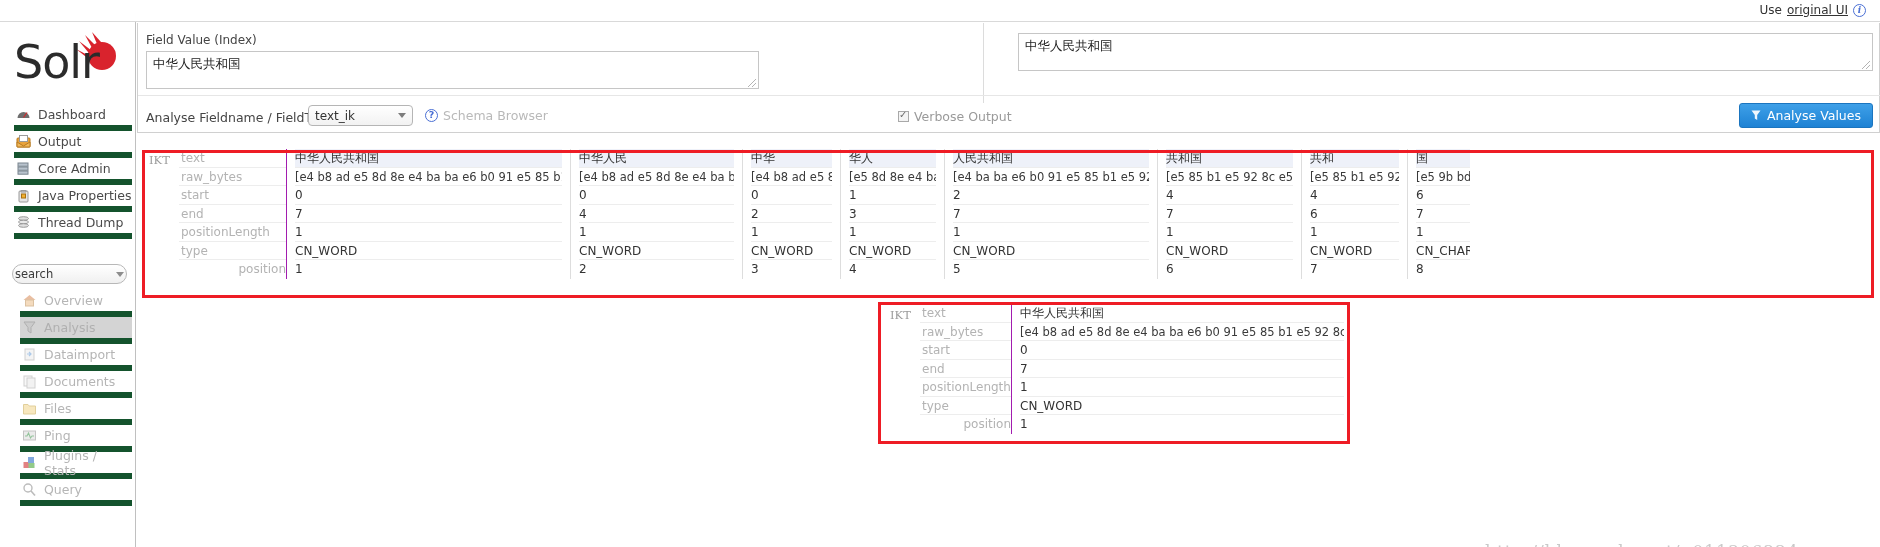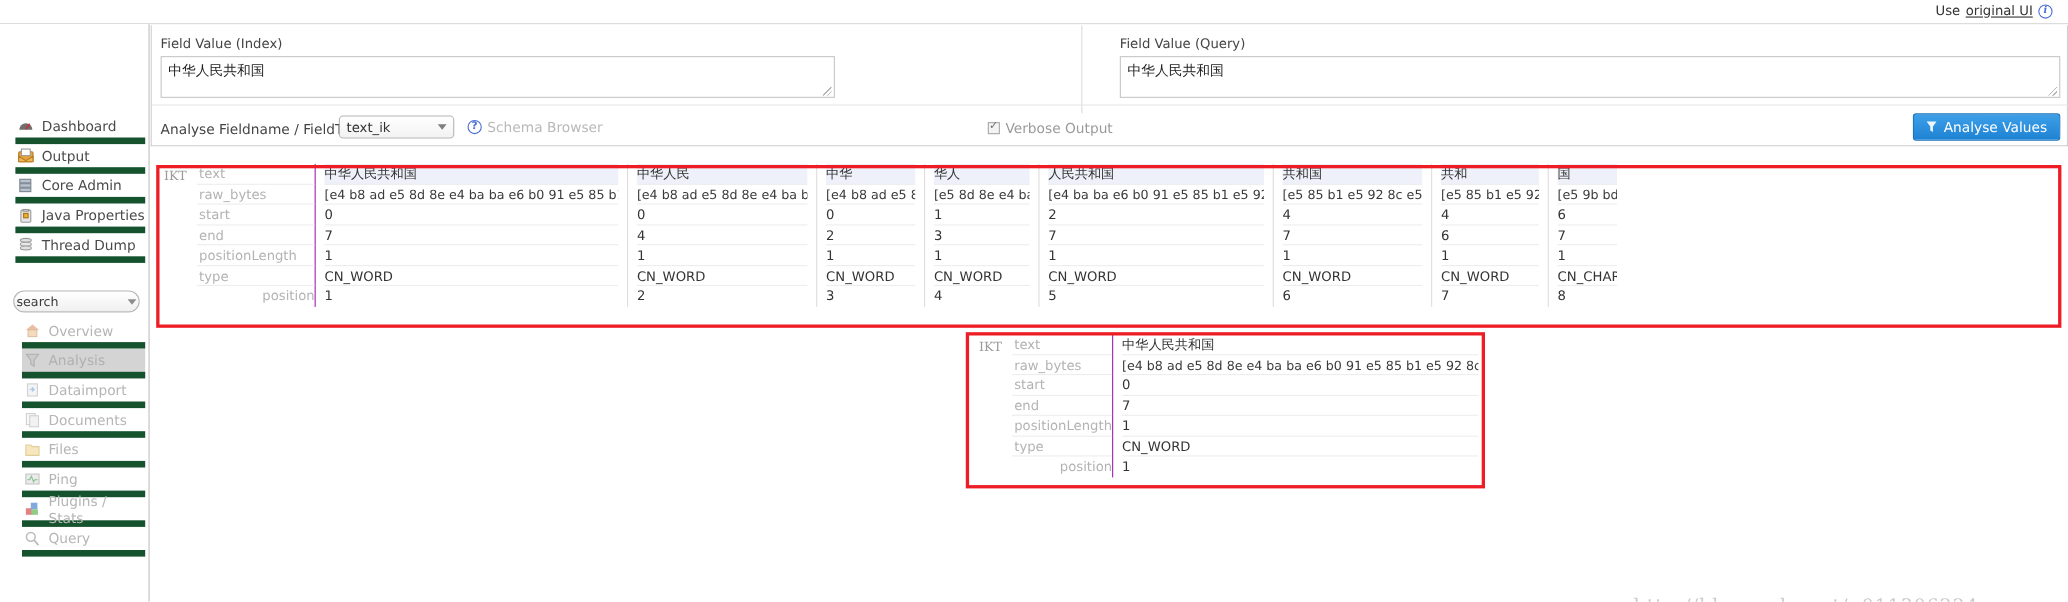--- a/index.html
+++ b/index.html
@@ -213,20 +213,32 @@
   <div class="topbar">
     <div class="topbar-inner">
       <span>Use</span>
       <a href="#">original UI</a>
       <span class="info-icon">i</span>
     </div>
   </div>
 
   <div class="sidebar">
 
+    <div class="logo">
+      <svg width="112" height="62" viewBox="0 0 112 62">
+        <g fill="#d9232d">
+          <path d="M78 2 L96 22 L88 26 Z"></path>
+          <path d="M71 5 L92 26 L84 29 Z"></path>
+          <path d="M65 11 L90 30 L83 33 Z"></path>
+          <path d="M62 19 L89 33 L85 37 Z"></path>
+          <circle cx="88" cy="26" r="14"></circle>
+        </g>
+        <text x="0" y="48" font-family="DejaVu Sans, Liberation Sans, sans-serif" font-size="46" fill="#2b2b2b" letter-spacing="-1">Solr</text>
+      </svg>
+    </div>
 
     <div class="nav-top">
       <div class="nav-item">
         <span class="ic">
           <svg width="15" height="15" viewBox="0 0 15 15">
             <path d="M1.5 11 A6 6 0 0 1 13.5 11 Z" fill="#6e6e6e"></path>
             <line x1="7.5" y1="10.5" x2="11" y2="5.5" stroke="#d02a2a" stroke-width="1.2"></line>
           </svg>
         </span>
         <span>Dashboard</span>
@@ -360,21 +372,20 @@
     <div class="panel-top">
 
       <div class="fv-col" style="left:8px; width:613px;">
         <div class="fv-label">Field Value (Index)</div>
         <div class="fv-box" contenteditable="false" style="">中华人民共和国</div>
       </div>
 
       <div class="vsep"></div>
 
       <div class="fv-col" style="left:880px; width:855px;">
-        <div class="fv-label">Field Value (Query)</div>
         <div class="fv-box" contenteditable="false" style="">中华人民共和国</div>
       </div>
 
       <div class="hsep"></div>
 
       <div class="row2">
         <span class="analyse-label">Analyse Fieldname / FieldType:</span>
 
         <div class="ft-select">
           <span>text_ik</span>

